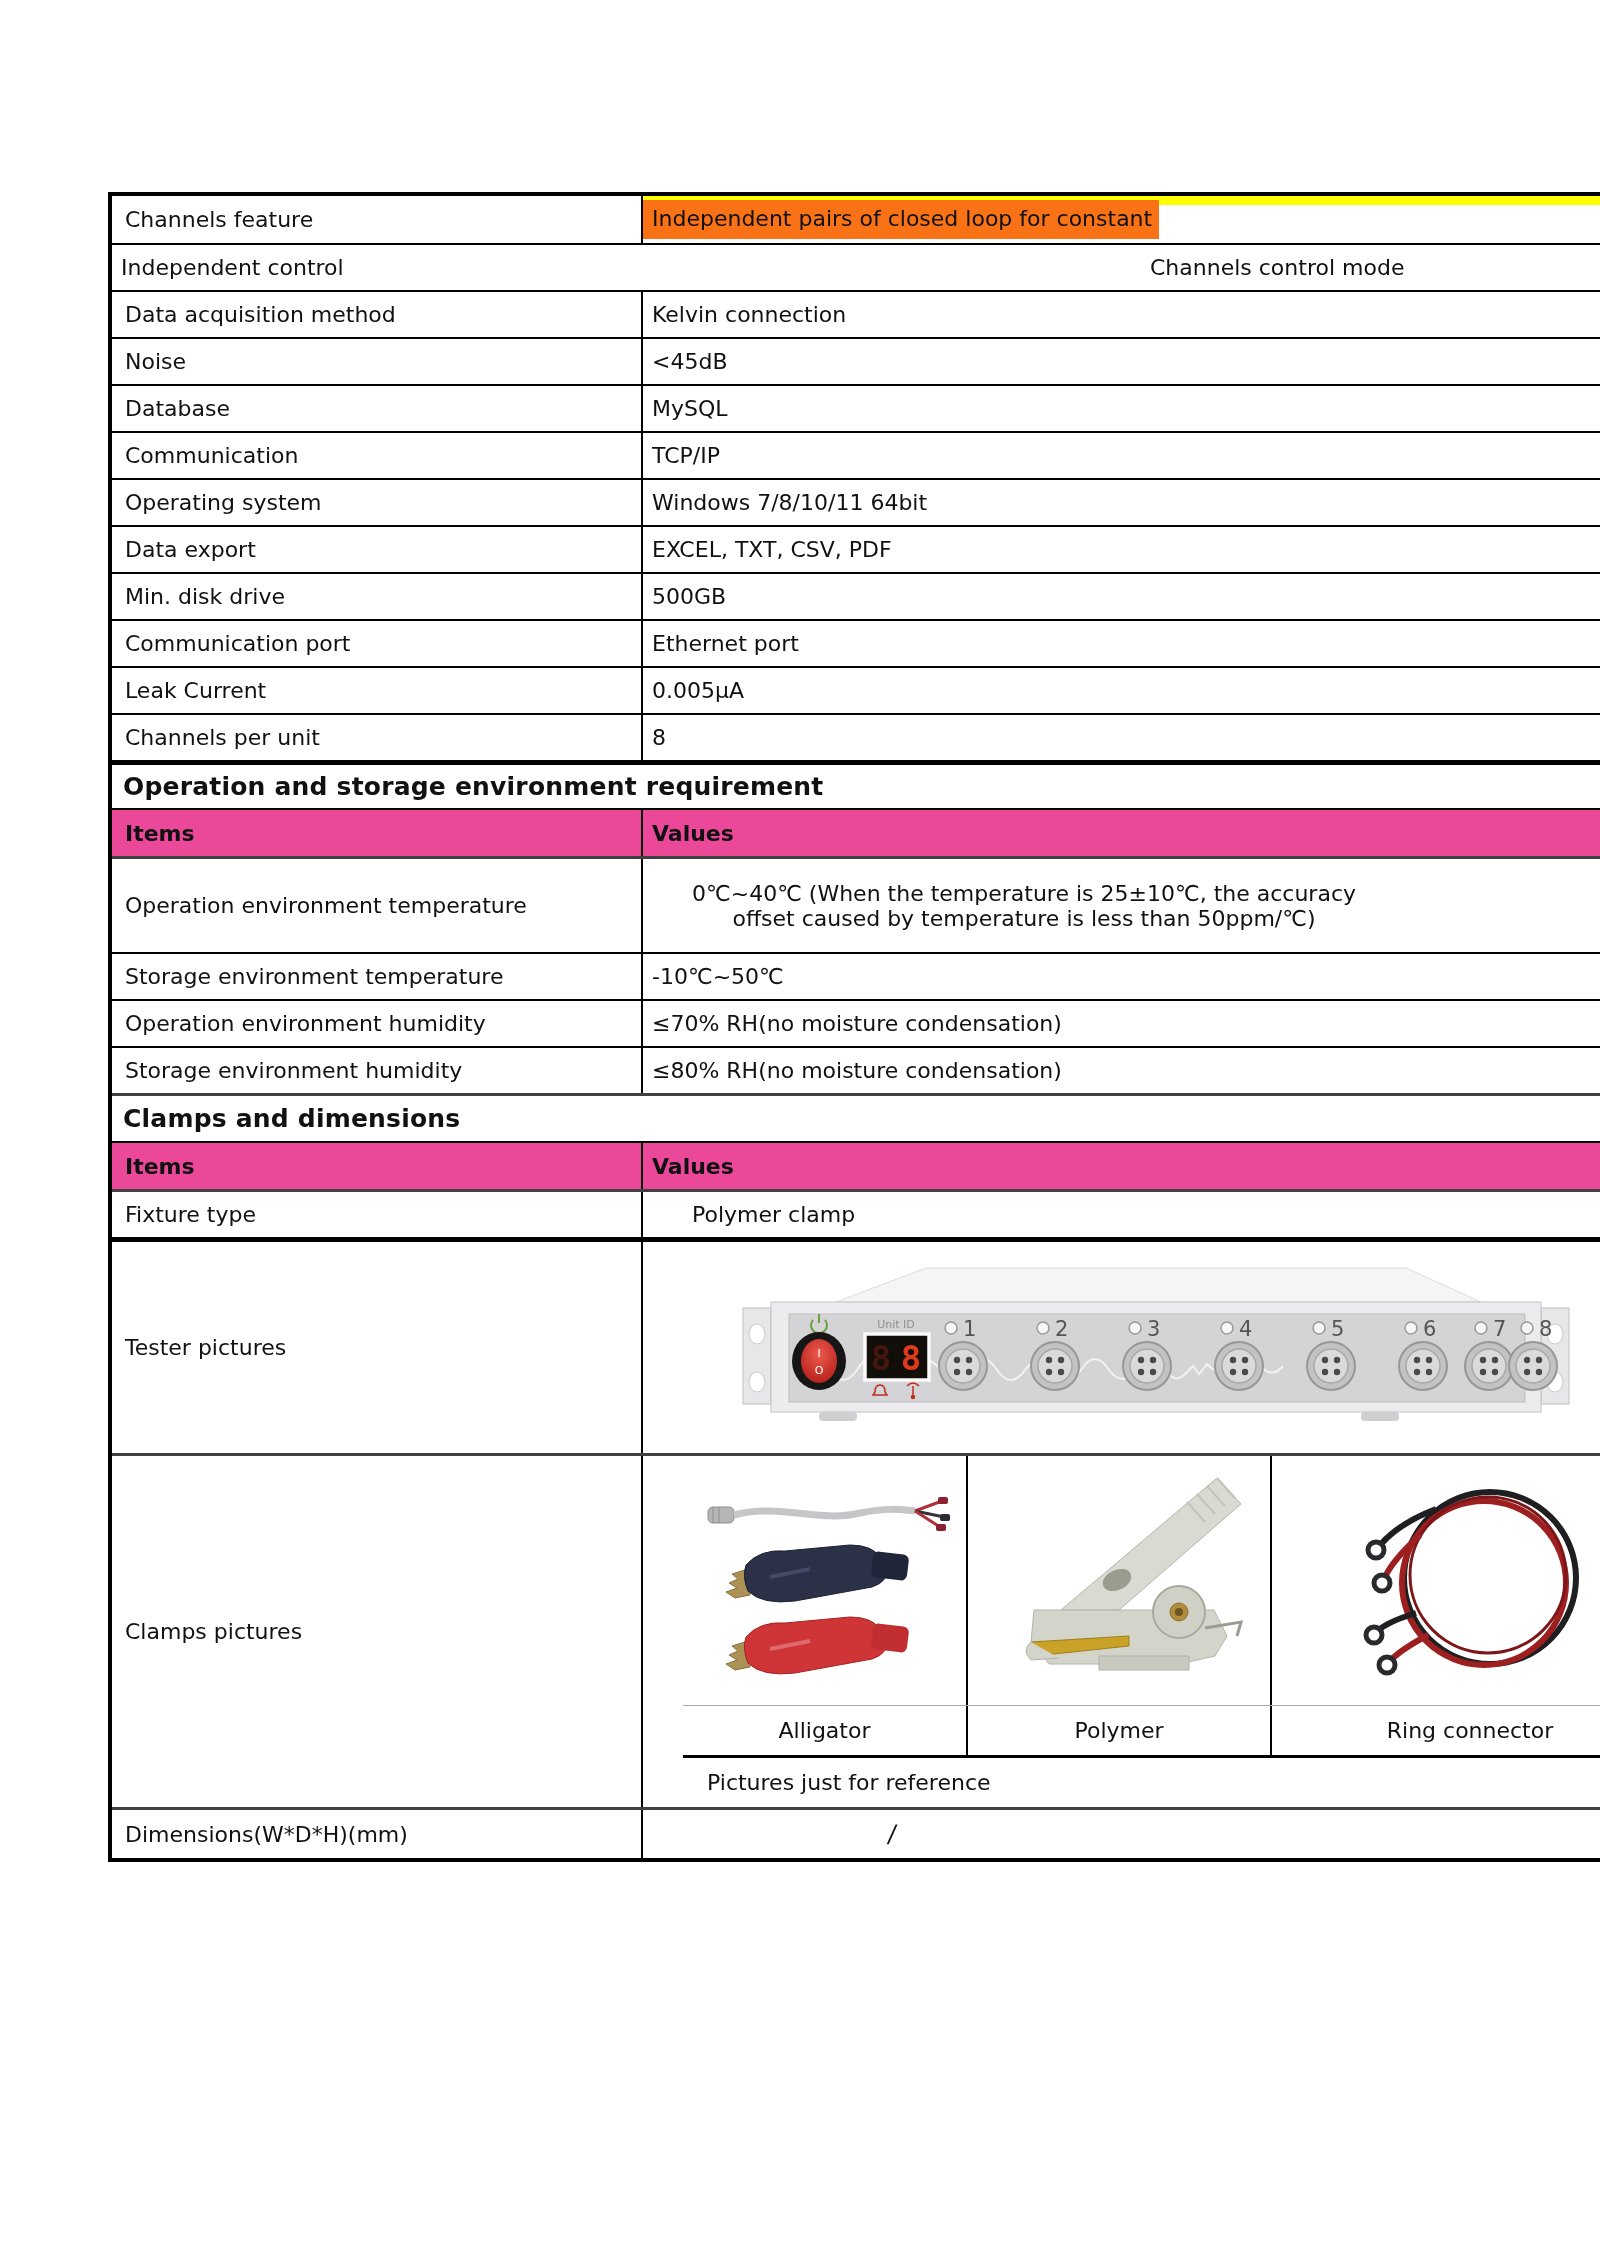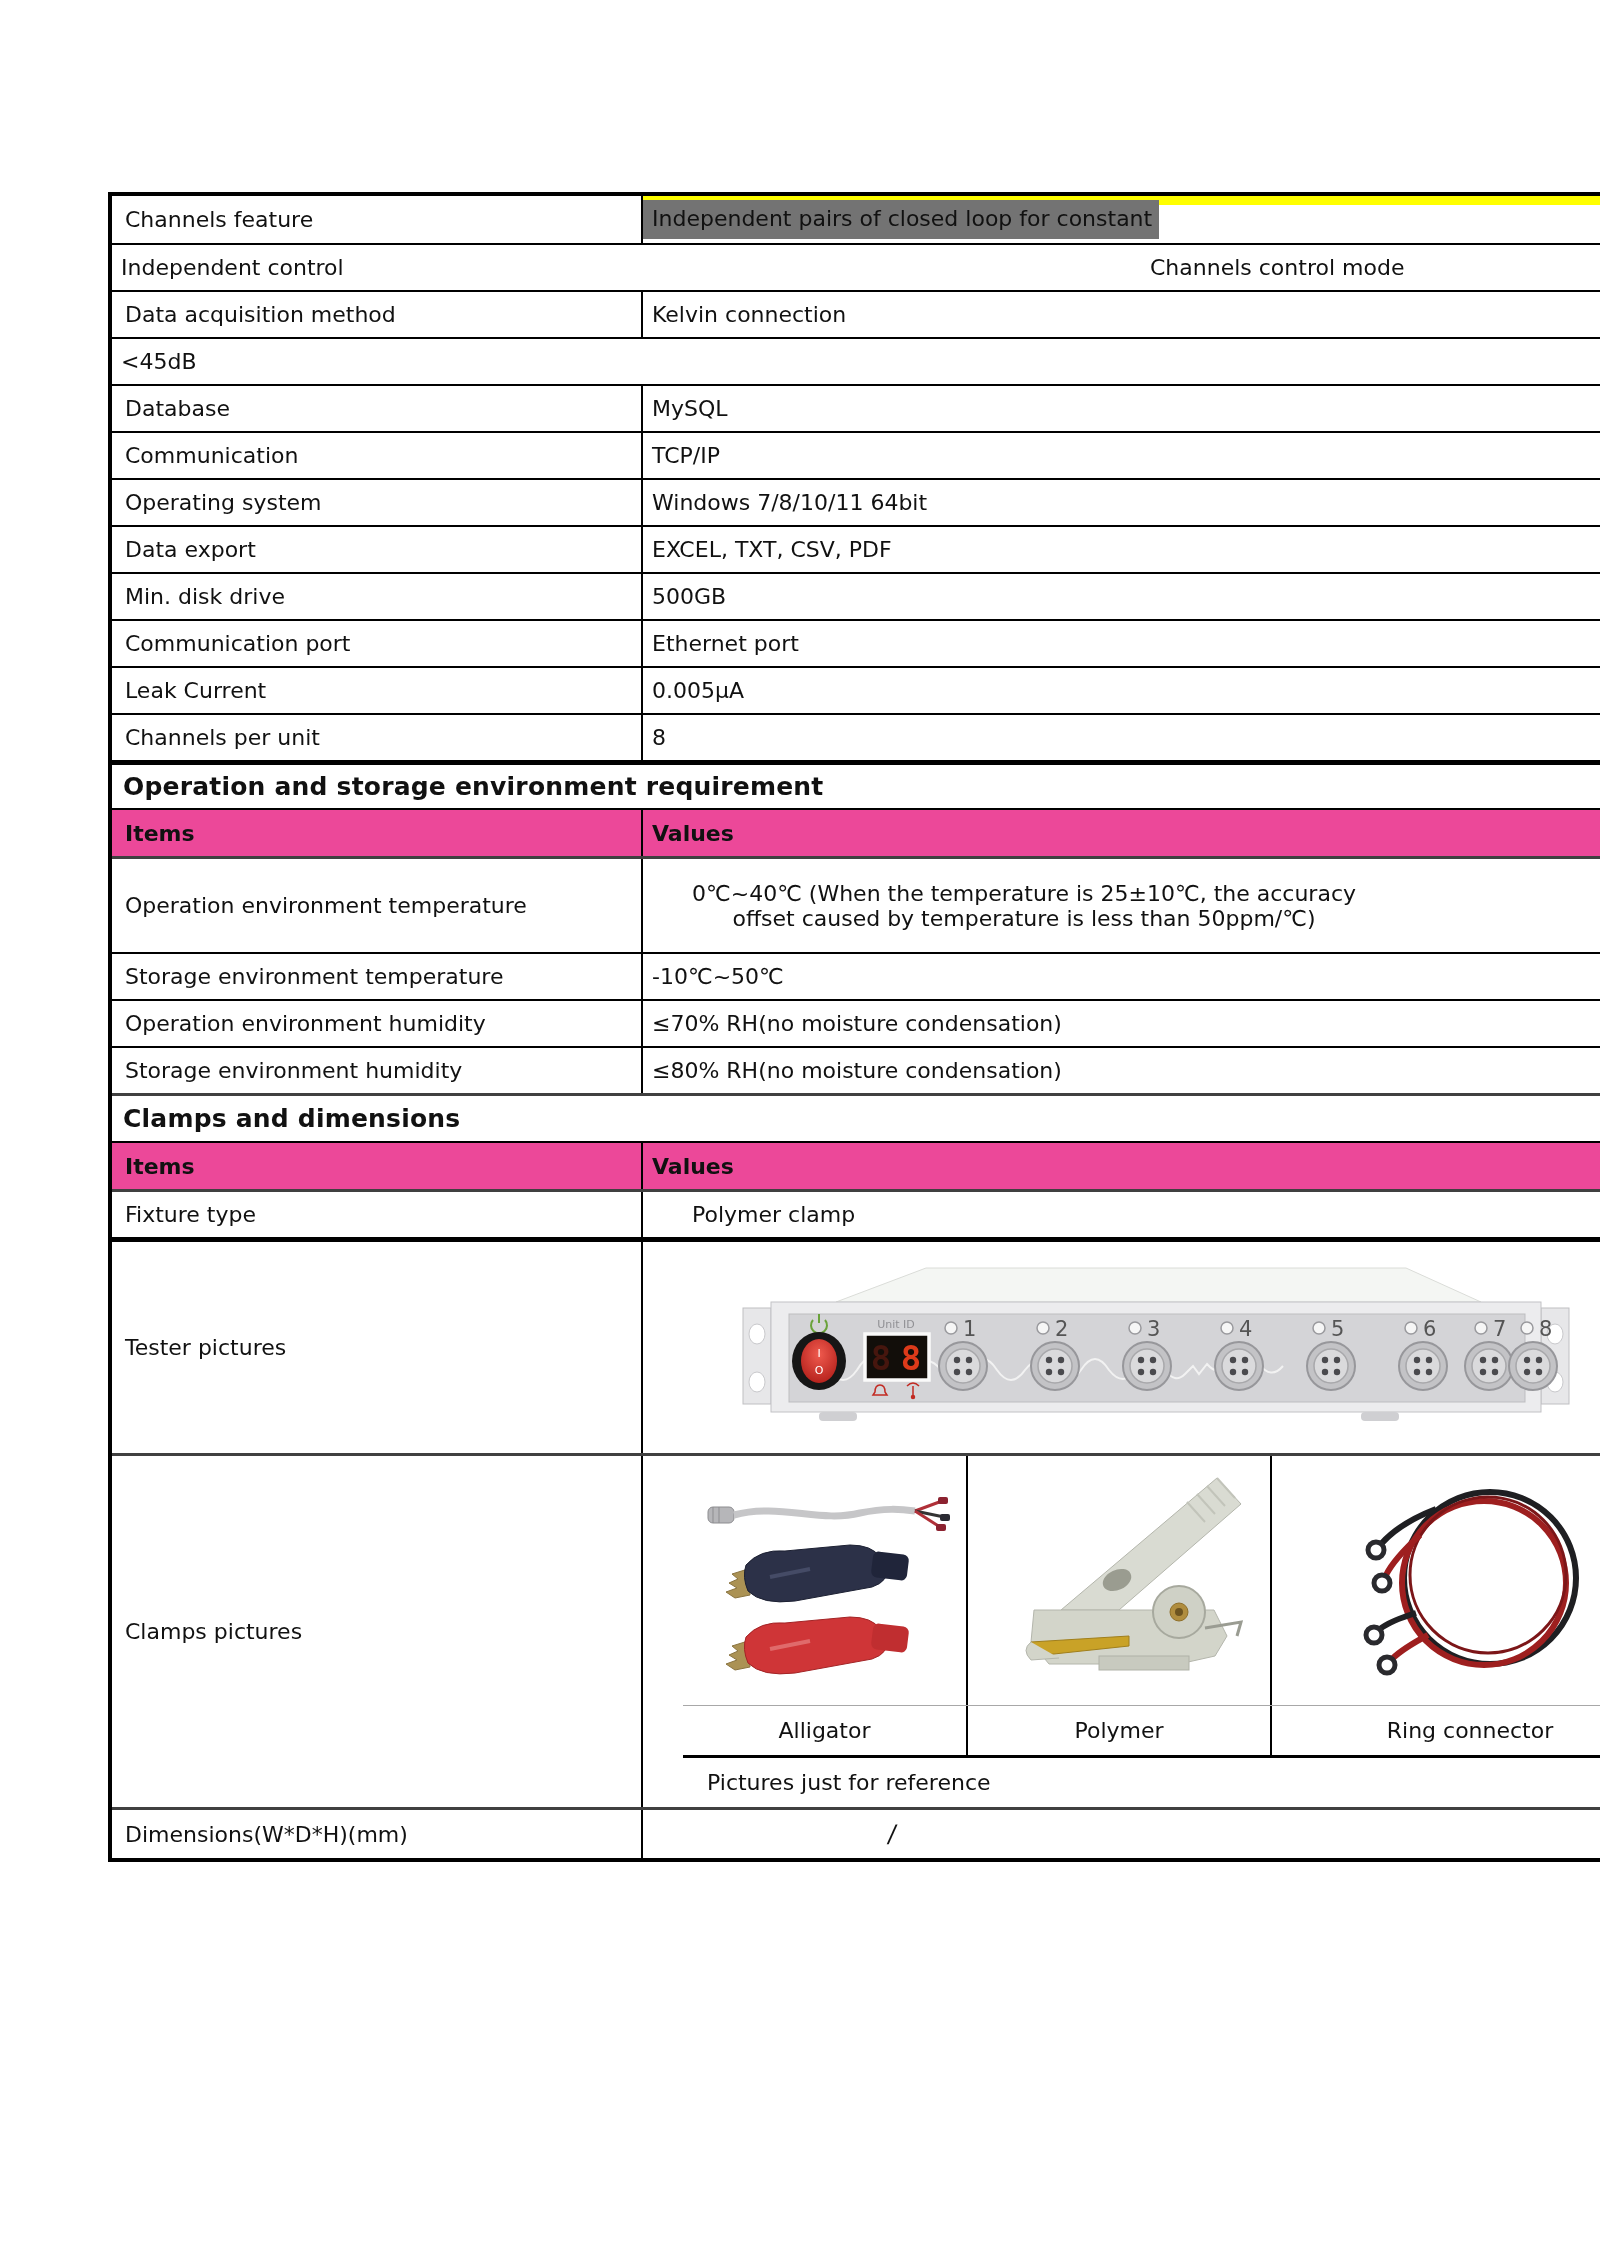--- a/index.html
+++ b/index.html
@@ -14,21 +14,21 @@
   .h47{height:47px;}.h48{height:48px;}.h51{height:51px;}.h216{height:216px;}.h354{height:354px;}
   .cell{box-sizing:border-box;display:flex;align-items:center;font-size:22px;}
   .cell.item{width:531px;border-right:2px solid #000;padding-left:13px;flex:none;}
   .cell.value{flex:1;padding-left:9px;white-space:pre-line;}
   .row.full .cell.fullcell{flex:1;padding-left:11px;font-weight:bold;font-size:25px;letter-spacing:.2px;}
   .gray{background:#ec4899;}
   .gray .cell{font-weight:bold;}
   
   .ch-value{position:relative;padding-left:0 !important;}
   .hl-top{position:absolute;top:0;left:0;right:0;height:9px;background:#ffff00;}
-  .hl-main{position:relative;z-index:1;background:#737373;padding:6px 7px 8px 9px;}
+  .hl-main{position:relative;z-index:1;background:#f97316;padding:6px 7px 8px 9px;}
   
   #env-rows{display:contents;}
   #spec-rows{display:contents;}
   #env-rows .row:first-child{height:96px;}
   #env-rows .row{height:47px;}
   
   .tester-value{justify-content:center;padding:0 !important;}
   .clamps-value{flex-direction:column;padding:0 !important;align-items:stretch;white-space:normal;}
   .clamp-imgs{display:flex;height:252px;border-bottom:1px solid #a8a8a8;box-sizing:border-box;}
   .clamp-col{flex:none;display:flex;align-items:center;justify-content:center;box-sizing:border-box;}
@@ -72,20 +72,23 @@
   <div class="row h47 bt2">
     <div class="cell item">
       <span>Data acquisition method</span>
     </div>
     <div class="cell value">
       <span>Kelvin connection</span>
     </div>
   </div>
 
   <div class="row h47 bt2">
+    <div class="cell item">
+      <span>Noise</span>
+    </div>
     <div class="cell value">
       <span>&lt;45dB</span>
     </div>
   </div>
 
   <div class="row h47 bt2">
     <div class="cell item">
       <span>Database</span>
     </div>
     <div class="cell value">

